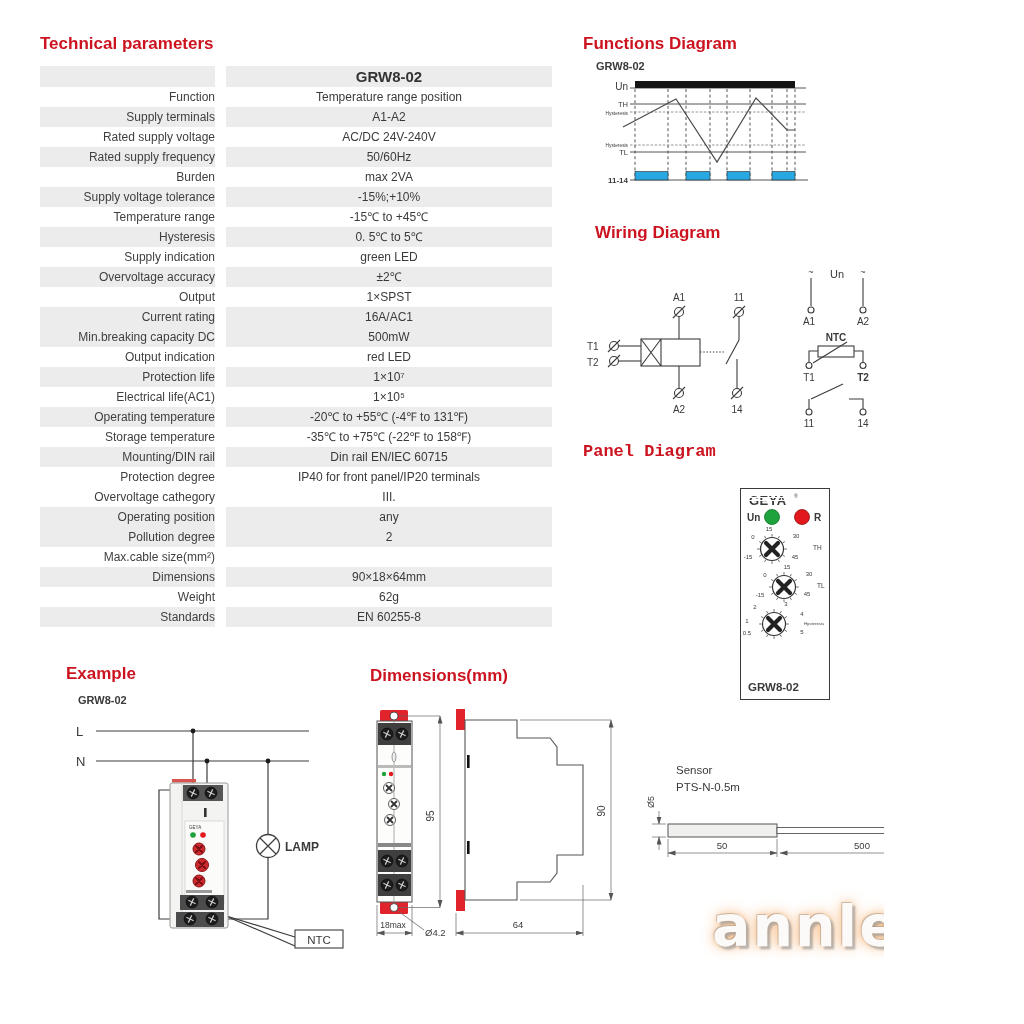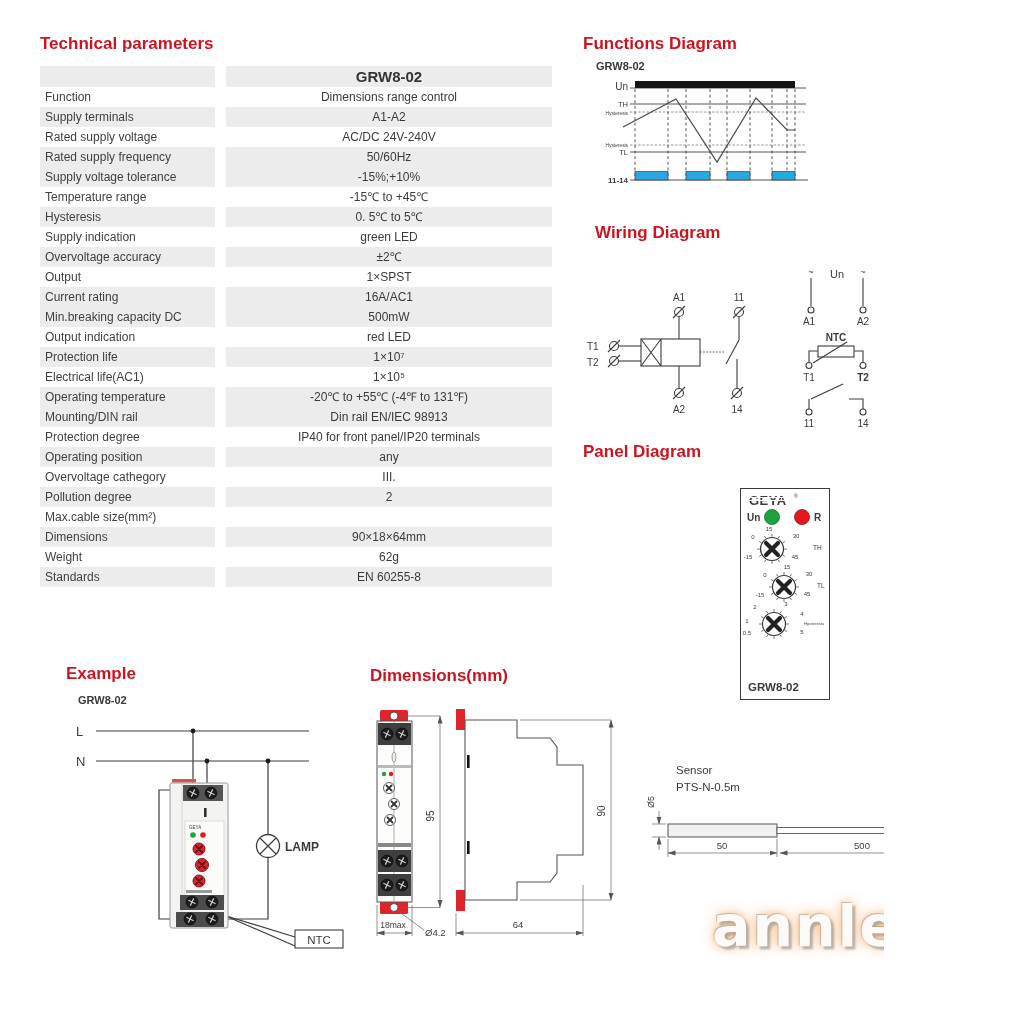--- a/index.html
+++ b/index.html
@@ -5,21 +5,21 @@
   html,body{margin:0;padding:0;background:#ffffff;}
   #page{position:relative;width:884px;height:1024px;background:#fff;overflow:hidden;
         font-family:"Liberation Sans",sans-serif;color:#3c3c3c;}
   .abs{position:absolute;}
   .sec-title{font-size:17px;font-weight:bold;color:#cc1420;white-space:nowrap;}
   
   #tech-table{position:absolute;left:40px;top:66px;width:517px;}
   .trow{display:flex;height:20px;}
   .trow.header{height:21px;}
   .tlabel{width:175px;line-height:20px;font-size:12px;padding-left:5px;box-sizing:border-box;
-          white-space:nowrap;color:#3f3f3f;}
+          white-space:nowrap;color:#3f3f3f;text-align:right;}
   .tvalue{width:326px;margin-left:11px;line-height:20px;font-size:12px;text-align:center;
           white-space:nowrap;color:#3a3a3a;}
   .trow.gray .tlabel,.trow.gray .tvalue,.trow.header .tlabel,.trow.header .tvalue{background:#ececec;}
   .tvalue.small{font-size:9.5px;}
   .trow.header .tvalue{font-size:15px;font-weight:bold;line-height:21px;color:#333;}
   svg text{font-family:"Liberation Sans",sans-serif;fill:#3a3a3a;}
   .panel-box{position:absolute;left:740px;top:488px;width:90px;height:212px;border:1.5px solid #3a3a3a;
              background:#fff;box-sizing:border-box;}
   #watermark{position:absolute;left:712px;top:893px;font-family:"DejaVu Sans",sans-serif;
              font-weight:bold;font-size:57px;letter-spacing:2px;color:#fbfaf8;
@@ -34,34 +34,38 @@
 <div id="page">
 
   <div class="abs sec-title" style="left:40px;top:34px;">Technical parameters</div>
   <div id="tech-table">
       <div class="trow header">
         <div class="tlabel"></div>
         <div class="tvalue">GRW8-02</div>
       </div>
       <div class="trow">
         <div class="tlabel">Function</div>
-        <div class="tvalue">Dimensions range control</div>
+        <div class="tvalue">Temperature range position</div>
       </div>
       <div class="trow gray">
         <div class="tlabel">Supply terminals</div>
         <div class="tvalue">A1-A2</div>
       </div>
       <div class="trow">
         <div class="tlabel">Rated supply voltage</div>
         <div class="tvalue">AC/DC 24V-240V</div>
       </div>
       <div class="trow gray">
         <div class="tlabel">Rated supply frequency</div>
         <div class="tvalue">50/60Hz</div>
       </div>
+      <div class="trow">
+        <div class="tlabel">Burden</div>
+        <div class="tvalue">max 2VA</div>
+      </div>
       <div class="trow gray">
         <div class="tlabel">Supply voltage tolerance</div>
         <div class="tvalue">-15%;+10%</div>
       </div>
       <div class="trow">
         <div class="tlabel">Temperature range</div>
         <div class="tvalue">-15℃ to +45℃</div>
       </div>
       <div class="trow gray">
         <div class="tlabel">Hysteresis</div>
@@ -96,35 +100,39 @@
         <div class="tvalue">1×10⁷</div>
       </div>
       <div class="trow">
         <div class="tlabel">Electrical life(AC1)</div>
         <div class="tvalue">1×10⁵</div>
       </div>
       <div class="trow gray">
         <div class="tlabel">Operating temperature</div>
         <div class="tvalue">-20℃ to +55℃ (-4℉ to 131℉)</div>
       </div>
+      <div class="trow">
+        <div class="tlabel">Storage temperature</div>
+        <div class="tvalue">-35℃ to +75℃ (-22℉ to 158℉)</div>
+      </div>
       <div class="trow gray">
         <div class="tlabel">Mounting/DIN rail</div>
-        <div class="tvalue">Din rail EN/IEC 98913</div>
+        <div class="tvalue">Din rail EN/IEC 60715</div>
       </div>
       <div class="trow">
         <div class="tlabel">Protection degree</div>
         <div class="tvalue">IP40 for front panel/IP20 terminals</div>
       </div>
+      <div class="trow">
+        <div class="tlabel">Overvoltage cathegory</div>
+        <div class="tvalue">III.</div>
+      </div>
       <div class="trow gray">
         <div class="tlabel">Operating position</div>
         <div class="tvalue">any</div>
-      </div>
-      <div class="trow">
-        <div class="tlabel">Overvoltage cathegory</div>
-        <div class="tvalue">III.</div>
       </div>
       <div class="trow gray">
         <div class="tlabel">Pollution degree</div>
         <div class="tvalue">2</div>
       </div>
       <div class="trow">
         <div class="tlabel">Max.cable size(mm²)</div>
       </div>
       <div class="trow gray">
         <div class="tlabel">Dimensions</div>
@@ -244,21 +252,21 @@
     <text x="278" y="13" font-size="9" text-anchor="middle" fill="#666">~</text>
     <text x="224" y="63" font-size="10" text-anchor="middle">A1</text>
     <text x="278" y="63" font-size="10" text-anchor="middle">A2</text>
     <text x="251" y="79" font-size="10" font-weight="bold" text-anchor="middle">NTC</text>
     <text x="224" y="119" font-size="10" text-anchor="middle">T1</text>
     <text x="278" y="119" font-size="10" font-weight="bold" text-anchor="middle">T2</text>
     <text x="224" y="165" font-size="10" text-anchor="middle">11</text>
     <text x="278" y="165" font-size="10" text-anchor="middle">14</text>
   </svg>
 
-  <div class="abs sec-title" style="left:583px;top:442px;">Panel Diagram</div>
+  <div class="abs sec-title" style="left:583px;top:442px;font-family:Liberation Mono, monospace;">Panel Diagram</div>
   <div class="panel-box">
     <svg width="87" height="209" viewBox="0 0 87 209">
       <defs>
         <g id="knob">
           <path d="M12.3 0 L14.8 0 M10.7 6.2 L12.8 7.4 M6.2 10.7 L7.4 12.8 M0 12.3 L0 14.8 M-6.2 10.7 L-7.4 12.8 M-10.7 6.2 L-12.8 7.4 M-12.3 0 L-14.8 0 M-10.7 -6.2 L-12.8 -7.4 M-6.2 -10.7 L-7.4 -12.8 M0 -12.3 L0 -14.8 M6.2 -10.7 L7.4 -12.8 M10.7 -6.2 L12.8 -7.4" stroke="#555" stroke-width="0.9"></path>
           <circle r="11.5" fill="#fff" stroke="#333" stroke-width="1.2"></circle>
           <path d="M-6 -6 L6 6 M-6 6 L6 -6" stroke="#222" stroke-width="4.2" stroke-linecap="round"></path>
         </g>
       </defs>
 

